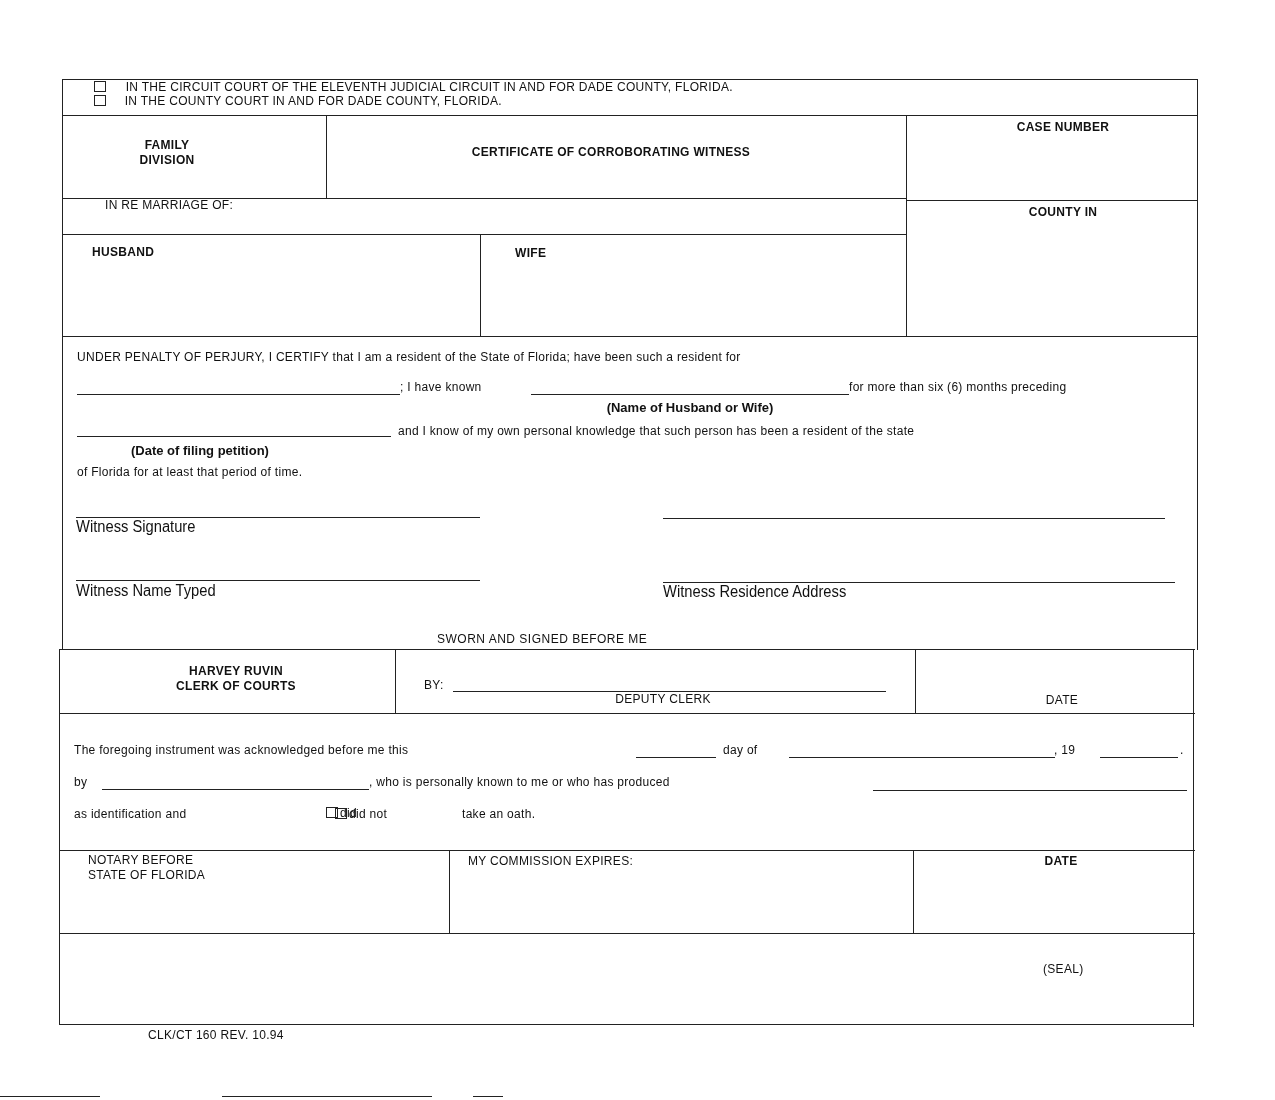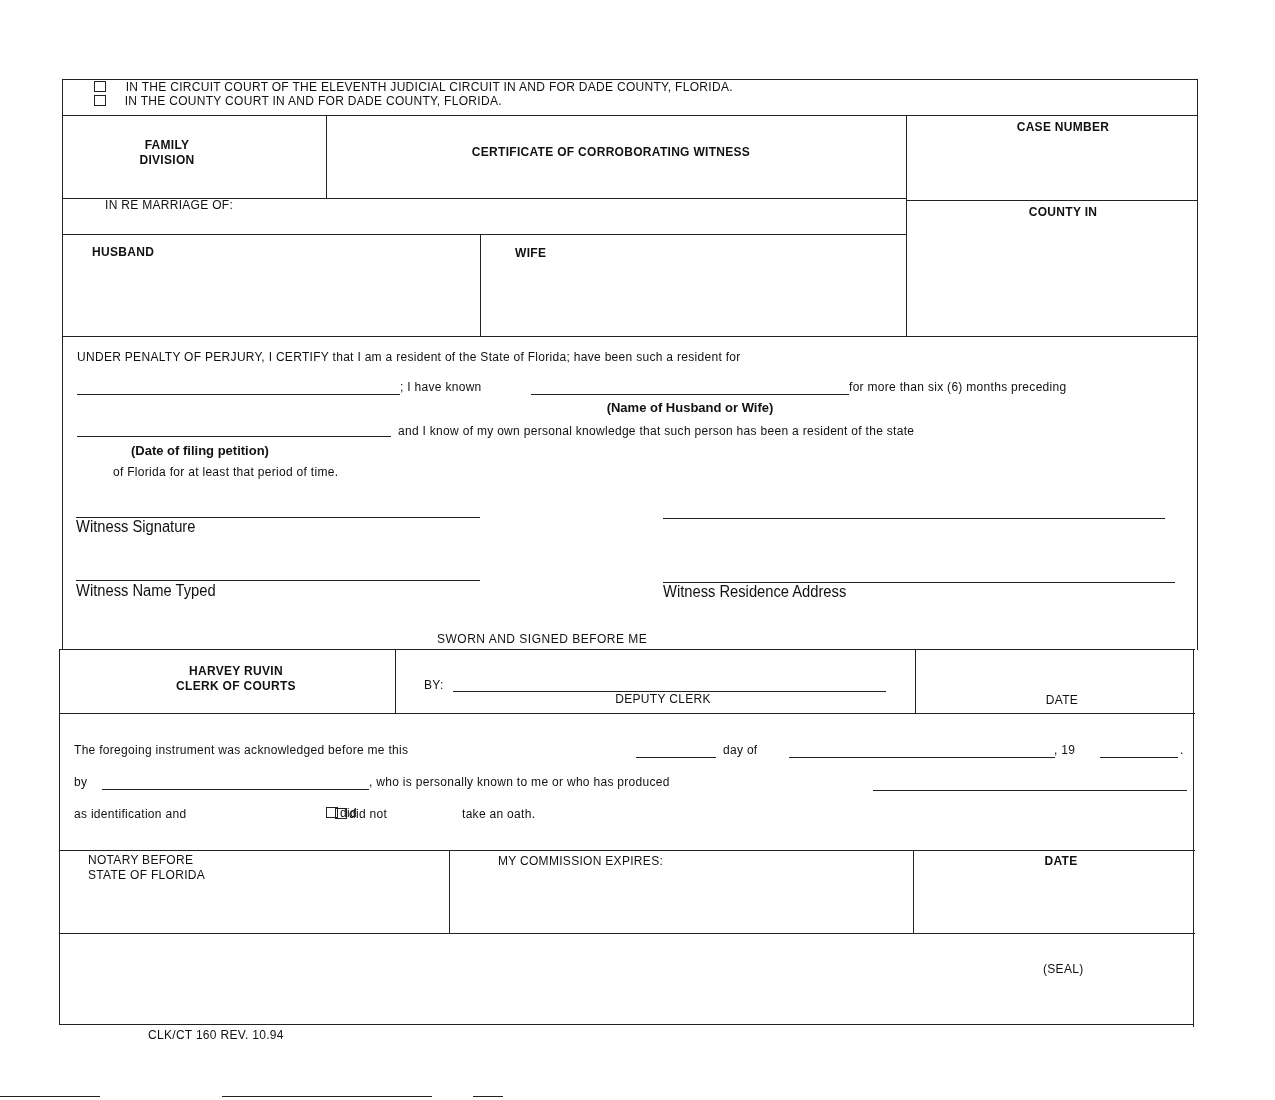--- a/index.html
+++ b/index.html
@@ -88,21 +88,21 @@
 <div class="blank" style="left:77px; top:394px; width:323px;"></div>
 <div class="t" style="left:400px; top:380px;">; I have known</div>
 <div class="blank" style="left:531px; top:394px; width:318px;"></div>
 <div class="t" style="left:849px; top:380px;">for more than six (6) months preceding</div>
 <div class="t small c" style="left:531px; top:400px; width:318px;">(Name of Husband or Wife)</div>
 
 <div class="blank" style="left:77px; top:436px; width:314px;"></div>
 <div class="t" style="left:398px; top:424px;">and I know of my own personal knowledge that such person has been a resident of the state</div>
 <div class="t small" style="left:131px; top:443px;text-align:right;">(Date of filing petition)</div>
 
-<div class="t" style="left:77px; top:465px;margin-left:36px;">of Florida for at least that period of time.</div>
+<div class="t" style="left:77px; top:465px;">of Florida for at least that period of time.</div>
 
 <div class="blank" style="left:76px; top:517px; width:404px;"></div>
 <div class="t sig" style="left:76px; top:518px;">Witness Signature</div>
 <div class="blank" style="left:663px; top:518px; width:502px;"></div>
 
 <div class="blank" style="left:76px; top:580px; width:404px;"></div>
 <div class="t sig" style="left:76px; top:582px;">Witness Name Typed</div>
 <div class="blank" style="left:663px; top:582px; width:512px;"></div>
 <div class="t sig" style="left:663px; top:583px;">Witness Residence Address</div>
 
@@ -137,19 +137,19 @@
 <div class="t" style="left:335px; top:807px;">
   <span class="chk"></span><span>did not</span>
 </div>
 <div class="t" style="left:462px; top:807px;">take an oath.</div>
 
 <div class="t" style="left:88px; top:853px; line-height:15px;">
   <div>NOTARY BEFORE</div>
   <div>STATE OF FLORIDA</div>
 </div>
 <div class="abs" style="left:70px; top:885px; width:370px; height:42px;"></div>
-<div class="t" style="left:498px; top:854px;">MY COMMISSION EXPIRES:</div>
+<div class="t" style="left:468px; top:854px;">MY COMMISSION EXPIRES:</div>
 <div class="abs" style="left:460px; top:872px; width:445px; height:55px;"></div>
 <div class="t b c" style="left:913px; top:854px; width:296px;">DATE</div>
 <div class="abs" style="left:920px; top:872px; width:265px; height:55px;"></div>
 <div class="t" style="left:1043px; top:962px;">(SEAL)</div>
 
 <div class="t" style="left:148px; top:1028px; font-size:12px;">CLK/CT 160   REV. 10.94</div>
 
 </body></html>

